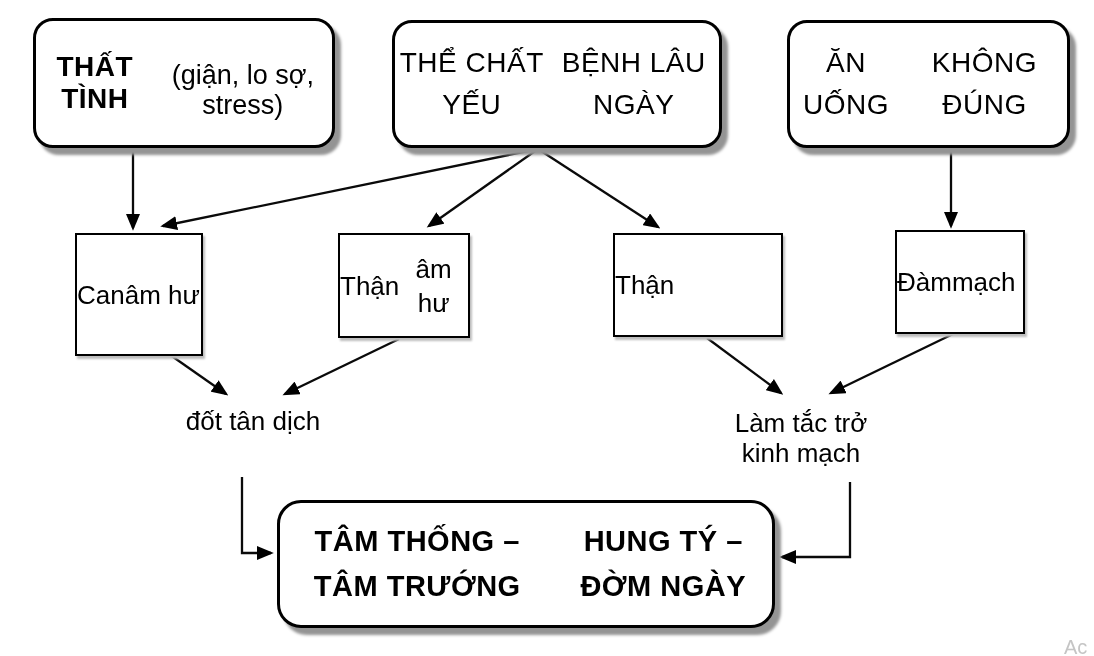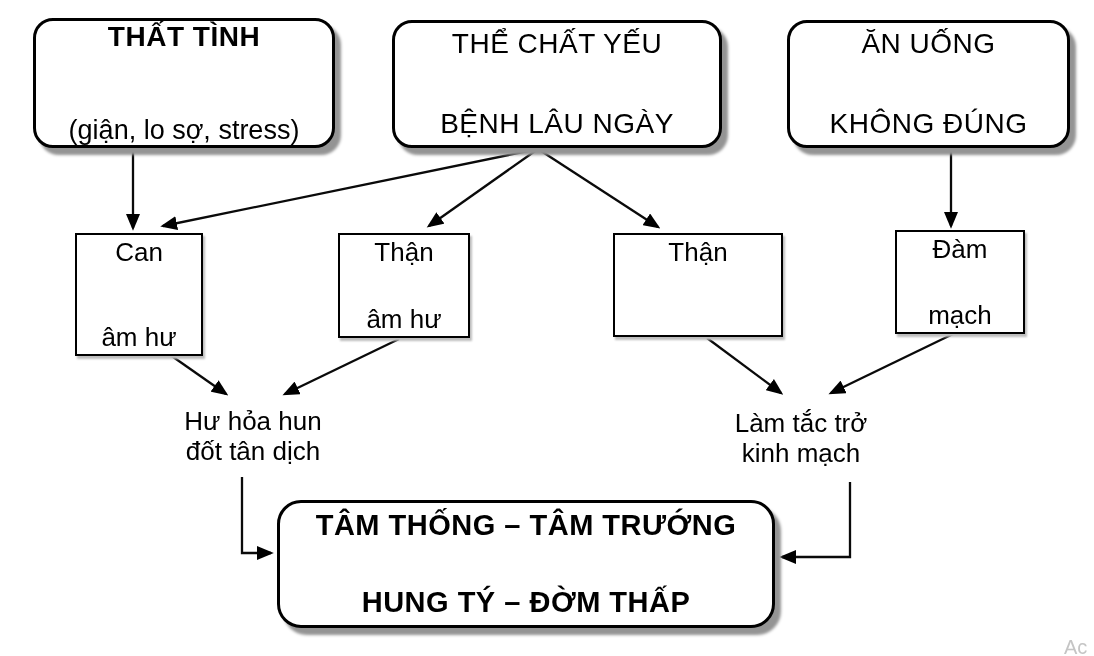--- a/index.html
+++ b/index.html
@@ -3,21 +3,21 @@
 <meta charset="utf-8">
 <style>
   html,body{margin:0;padding:0;background:#ffffff;}
   .stage{
     position:relative;width:1094px;height:656px;background:#ffffff;
     font-family:"Liberation Sans", sans-serif;color:#000;overflow:hidden;
   }
   .arrow-layer{position:absolute;left:0;top:0;width:1094px;height:656px;pointer-events:none;}
   .node{
     position:absolute;background:#ffffff;border:3px solid #000;
-    display:flex;flex-direction:column;align-items:center;justify-content:space-between;
+    display:flex;flex-direction:row;align-items:center;justify-content:flex-start;
     text-align:center;box-sizing:border-box;
   }
   .rounded{border-radius:20px;box-shadow:6px 7px 3px #949494;}
   .top-node .line{font-weight:normal;font-size:28px;line-height:42px;letter-spacing:0.5px;}
   .top-node .title{font-weight:bold;font-size:28px;line-height:32px;letter-spacing:0.5px;}
   .top-node .subtitle{font-size:27px;line-height:30px;margin-top:14px;}
   .mid-node{border-width:2px;box-shadow:2px 3px 2px #bdbdbd;}
   .mid-node .line{font-size:26px;line-height:34px;}
   .free-label{
     position:absolute;text-align:center;font-size:26px;line-height:30px;background:transparent;
@@ -76,35 +76,34 @@
 
   <div class="node mid-node" style="left:338px;top:233px;width:132px;height:105px;">
     <div class="line">Thận</div>
     <div class="line">âm hư</div>
   </div>
 
   <div class="node mid-node" style="left:613px;top:233px;width:170px;height:104px;">
     <div class="line">Thận</div>
   </div>
 
-  <div class="node mid-node" style="left:895px;top:230px;width:130px;height:104px;gap:14px;">
+  <div class="node mid-node" style="left:895px;top:230px;width:130px;height:104px;">
     <div class="line">Đàm</div>
     <div class="line">mạch</div>
   </div>
 
   <div class="free-label" style="left:153px;top:406px;width:200px;">
-    <div>Hư hỏa hun</div>
     <div>đốt tân dịch</div>
   </div>
 
   <div class="free-label" style="left:701px;top:408px;width:200px;">
     <div>Làm tắc trở</div>
     <div>kinh mạch</div>
   </div>
 
   <div class="node rounded bottom-node" style="left:277px;top:500px;width:498px;height:128px;border-radius:24px;">
     <div class="line">TÂM THỐNG – TÂM TRƯỚNG</div>
-    <div class="line">HUNG TÝ – ĐỜM THẤP</div>
+    <div class="line">HUNG TÝ – ĐỜM NGÀY</div>
   </div>
 
   <div class="watermark">Ac</div>
 
 </div>
 
 </body></html>

